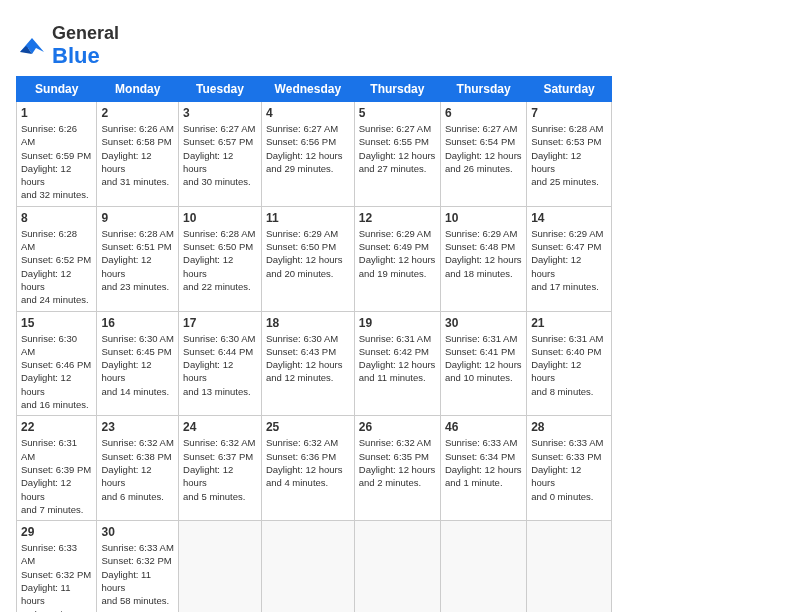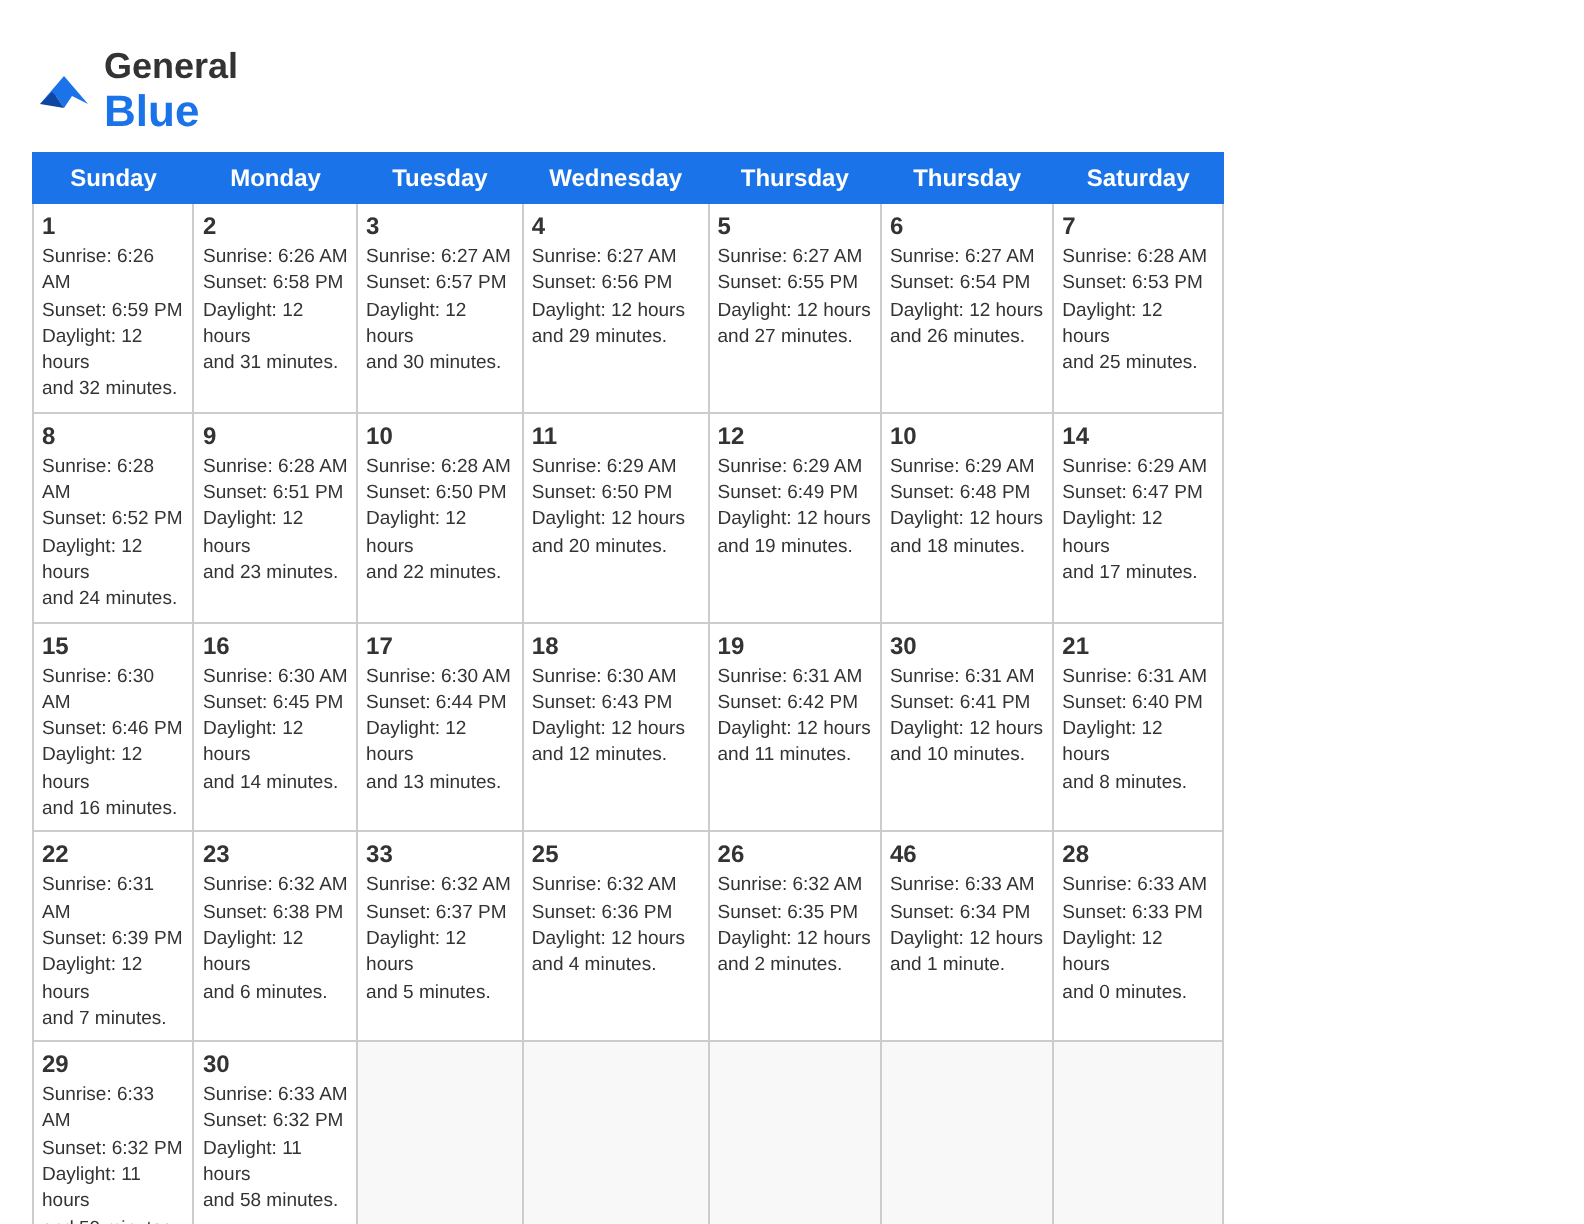--- a/index.html
+++ b/index.html
@@ -140,21 +140,21 @@
           <td><span class="day-num">16</span><span class="day-info">Sunrise: 6:30 AM<br>Sunset: 6:45 PM<br>Daylight: 12 hours<br>and 14 minutes.</span></td>
           <td><span class="day-num">17</span><span class="day-info">Sunrise: 6:30 AM<br>Sunset: 6:44 PM<br>Daylight: 12 hours<br>and 13 minutes.</span></td>
           <td><span class="day-num">18</span><span class="day-info">Sunrise: 6:30 AM<br>Sunset: 6:43 PM<br>Daylight: 12 hours<br>and 12 minutes.</span></td>
           <td><span class="day-num">19</span><span class="day-info">Sunrise: 6:31 AM<br>Sunset: 6:42 PM<br>Daylight: 12 hours<br>and 11 minutes.</span></td>
           <td><span class="day-num">30</span><span class="day-info">Sunrise: 6:31 AM<br>Sunset: 6:41 PM<br>Daylight: 12 hours<br>and 10 minutes.</span></td>
           <td><span class="day-num">21</span><span class="day-info">Sunrise: 6:31 AM<br>Sunset: 6:40 PM<br>Daylight: 12 hours<br>and 8 minutes.</span></td>
         </tr>
         <tr>
           <td><span class="day-num">22</span><span class="day-info">Sunrise: 6:31 AM<br>Sunset: 6:39 PM<br>Daylight: 12 hours<br>and 7 minutes.</span></td>
           <td><span class="day-num">23</span><span class="day-info">Sunrise: 6:32 AM<br>Sunset: 6:38 PM<br>Daylight: 12 hours<br>and 6 minutes.</span></td>
-          <td><span class="day-num">33</span><span class="day-info">Sunrise: 6:32 AM<br>Sunset: 6:37 PM<br>Daylight: 12 hours<br>and 5 minutes.</span></td>
+          <td><span class="day-num">24</span><span class="day-info">Sunrise: 6:32 AM<br>Sunset: 6:37 PM<br>Daylight: 12 hours<br>and 5 minutes.</span></td>
           <td><span class="day-num">25</span><span class="day-info">Sunrise: 6:32 AM<br>Sunset: 6:36 PM<br>Daylight: 12 hours<br>and 4 minutes.</span></td>
           <td><span class="day-num">26</span><span class="day-info">Sunrise: 6:32 AM<br>Sunset: 6:35 PM<br>Daylight: 12 hours<br>and 2 minutes.</span></td>
           <td><span class="day-num">46</span><span class="day-info">Sunrise: 6:33 AM<br>Sunset: 6:34 PM<br>Daylight: 12 hours<br>and 1 minute.</span></td>
           <td><span class="day-num">28</span><span class="day-info">Sunrise: 6:33 AM<br>Sunset: 6:33 PM<br>Daylight: 12 hours<br>and 0 minutes.</span></td>
         </tr>
         <tr class="last-row">
           <td><span class="day-num">29</span><span class="day-info">Sunrise: 6:33 AM<br>Sunset: 6:32 PM<br>Daylight: 11 hours<br>and 59 minutes.</span></td>
           <td><span class="day-num">30</span><span class="day-info">Sunrise: 6:33 AM<br>Sunset: 6:32 PM<br>Daylight: 11 hours<br>and 58 minutes.</span></td>
           <td class="empty"></td>
           <td class="empty"></td>

